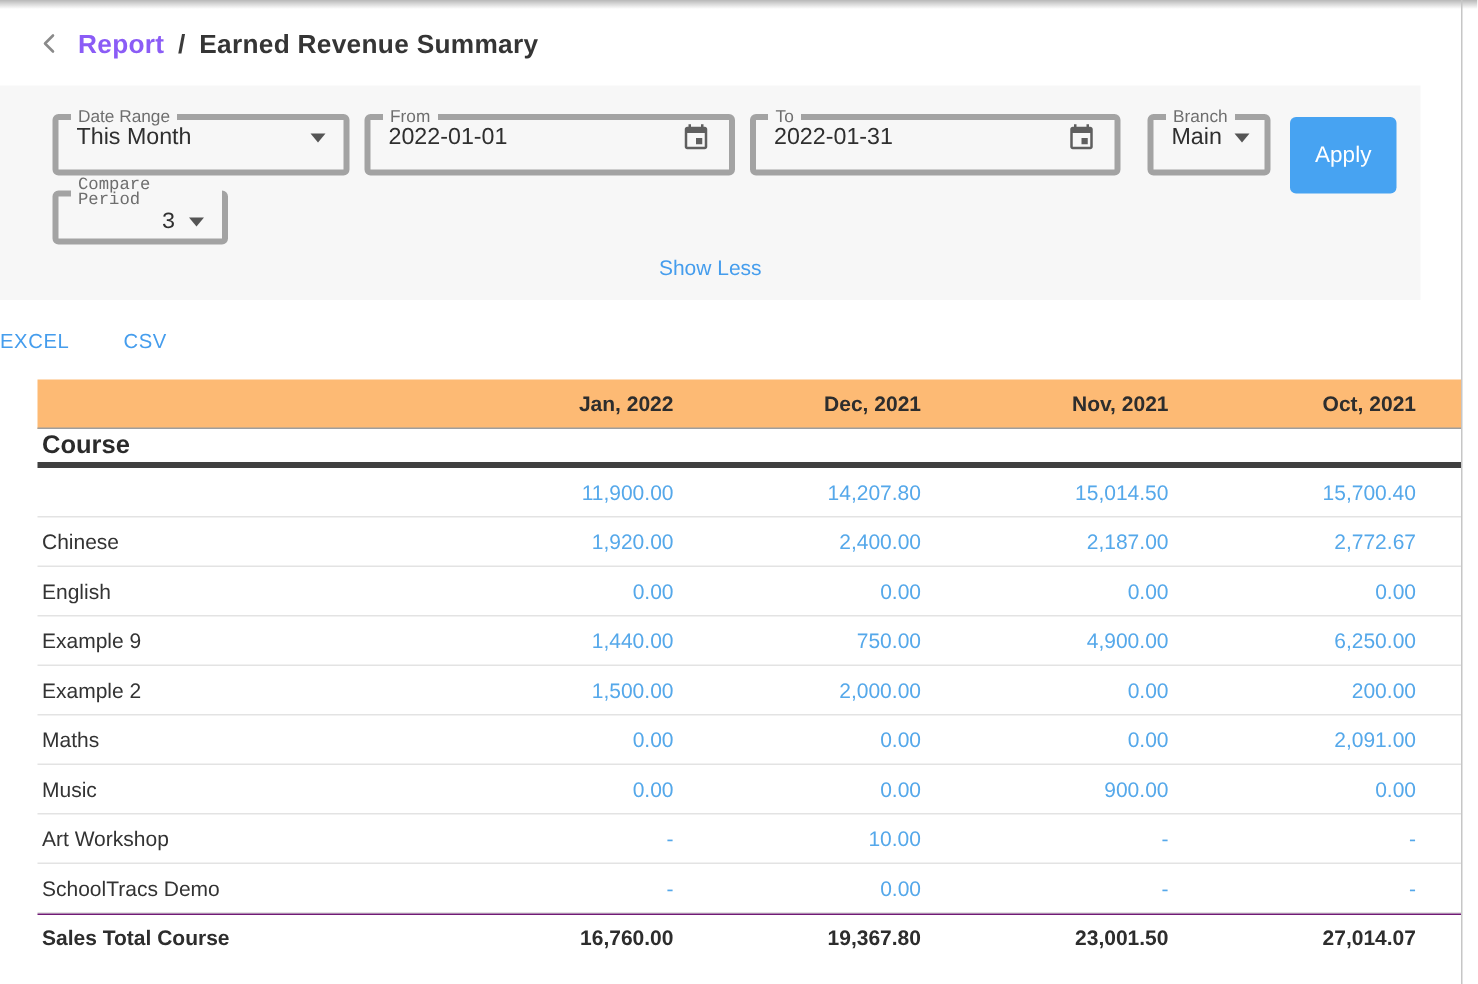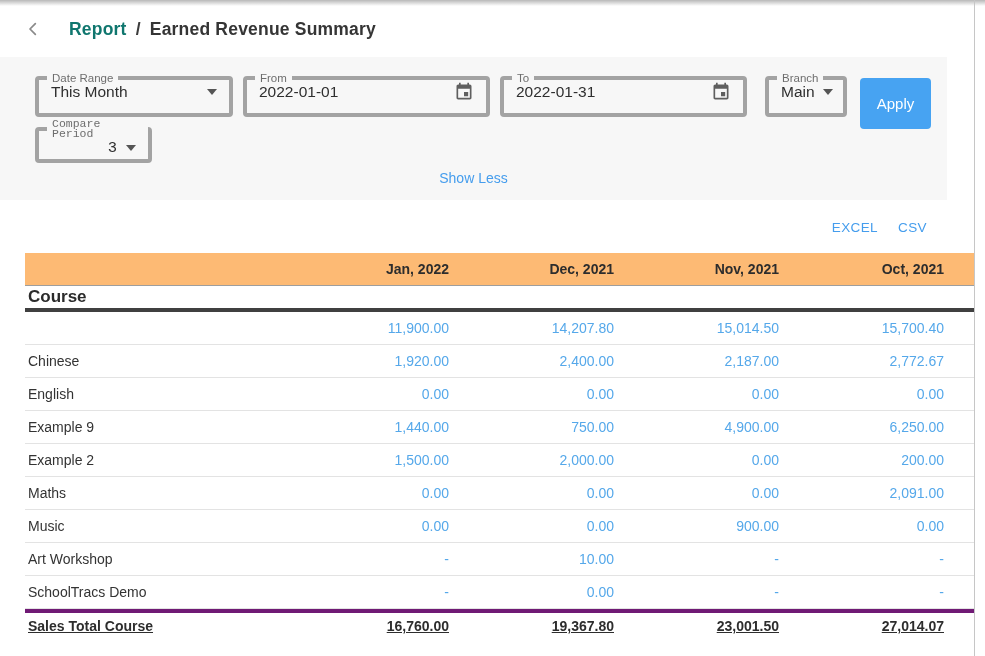--- a/index.html
+++ b/index.html
@@ -20,21 +20,21 @@
     background: #c6c6c6;
   }
   
   .app-header {
     margin: 16px 0 0 25px;
     display: flex; align-items: center; gap: 11px;
     height: 26px;
   }
   .back-icon { display: inline-flex; align-items: center; cursor: pointer; }
   .breadcrumb { font-size: 17.5px; font-weight: bold; letter-spacing: .2px; }
-  .breadcrumb .crumb-section { color: #0f766e; cursor: pointer; margin-left: 17px; }
+  .breadcrumb .crumb-section { color: #8b5cf6; cursor: pointer; }
   .breadcrumb .crumb-sep { color: #3c3c3c; margin: 0 4px; }
   .breadcrumb .crumb-title { color: #353535; }
   
   .filter-panel {
     margin-top: 15px;
     width: 947px; height: 143px;
     background: #f7f7f7;
     position: relative;
   }
   fieldset.field {
@@ -83,22 +83,22 @@
   }
   .show-less {
     position: absolute; left: 0; right: 0; top: 113px;
     text-align: center;
     font-size: 14px; color: #459ded; cursor: pointer;
   }
   
   .export-row {
     margin-top: 18px;
     width: 974px; height: 18px;
-    display: flex; justify-content: flex-end; align-items: center;
-    gap: 20px; padding-right: 47px;
+    display: flex; justify-content: flex-start; align-items: center;
+    gap: 36px; padding-right: 47px;
   }
   .export-link { font-size: 13.5px; color: #459ded; letter-spacing: .4px; cursor: pointer; }
   
   .report-table { margin: 17px 0 0 25px; width: 949px; }
   .trow { display: flex; align-items: center; padding-right: 30px; }
   .thead {
     height: 33px;
     background: #fdba74;
     border-bottom: 1px solid #9e9e9e;
     font-weight: bold; font-size: 14px; color: #2d2d2d;
@@ -113,22 +113,22 @@
   .data-row {
     height: 33px;
     border-bottom: 1px solid #e3e3e3;
     font-size: 14px;
   }
   .data-row:last-of-type { border-bottom: none; }
   .data-row .cell.label { color: #333; }
   .data-row .cell.num { color: #55a8ea; }
   .total-row {
     height: 30px;
-    border-top: 4px solid #701a75;
-    font-weight: bold; font-size: 14px; color: #2d2d2d; text-decoration: underline;
+    border-top: 1px solid #701a75;
+    font-weight: bold; font-size: 14px; color: #2d2d2d;
   }
 </style>
 </head>
 <body>
 
 <div class="top-shadow"></div>
 <div class="right-gutter-line"></div>
 
 <div class="app-header">
   <span class="back-icon">

